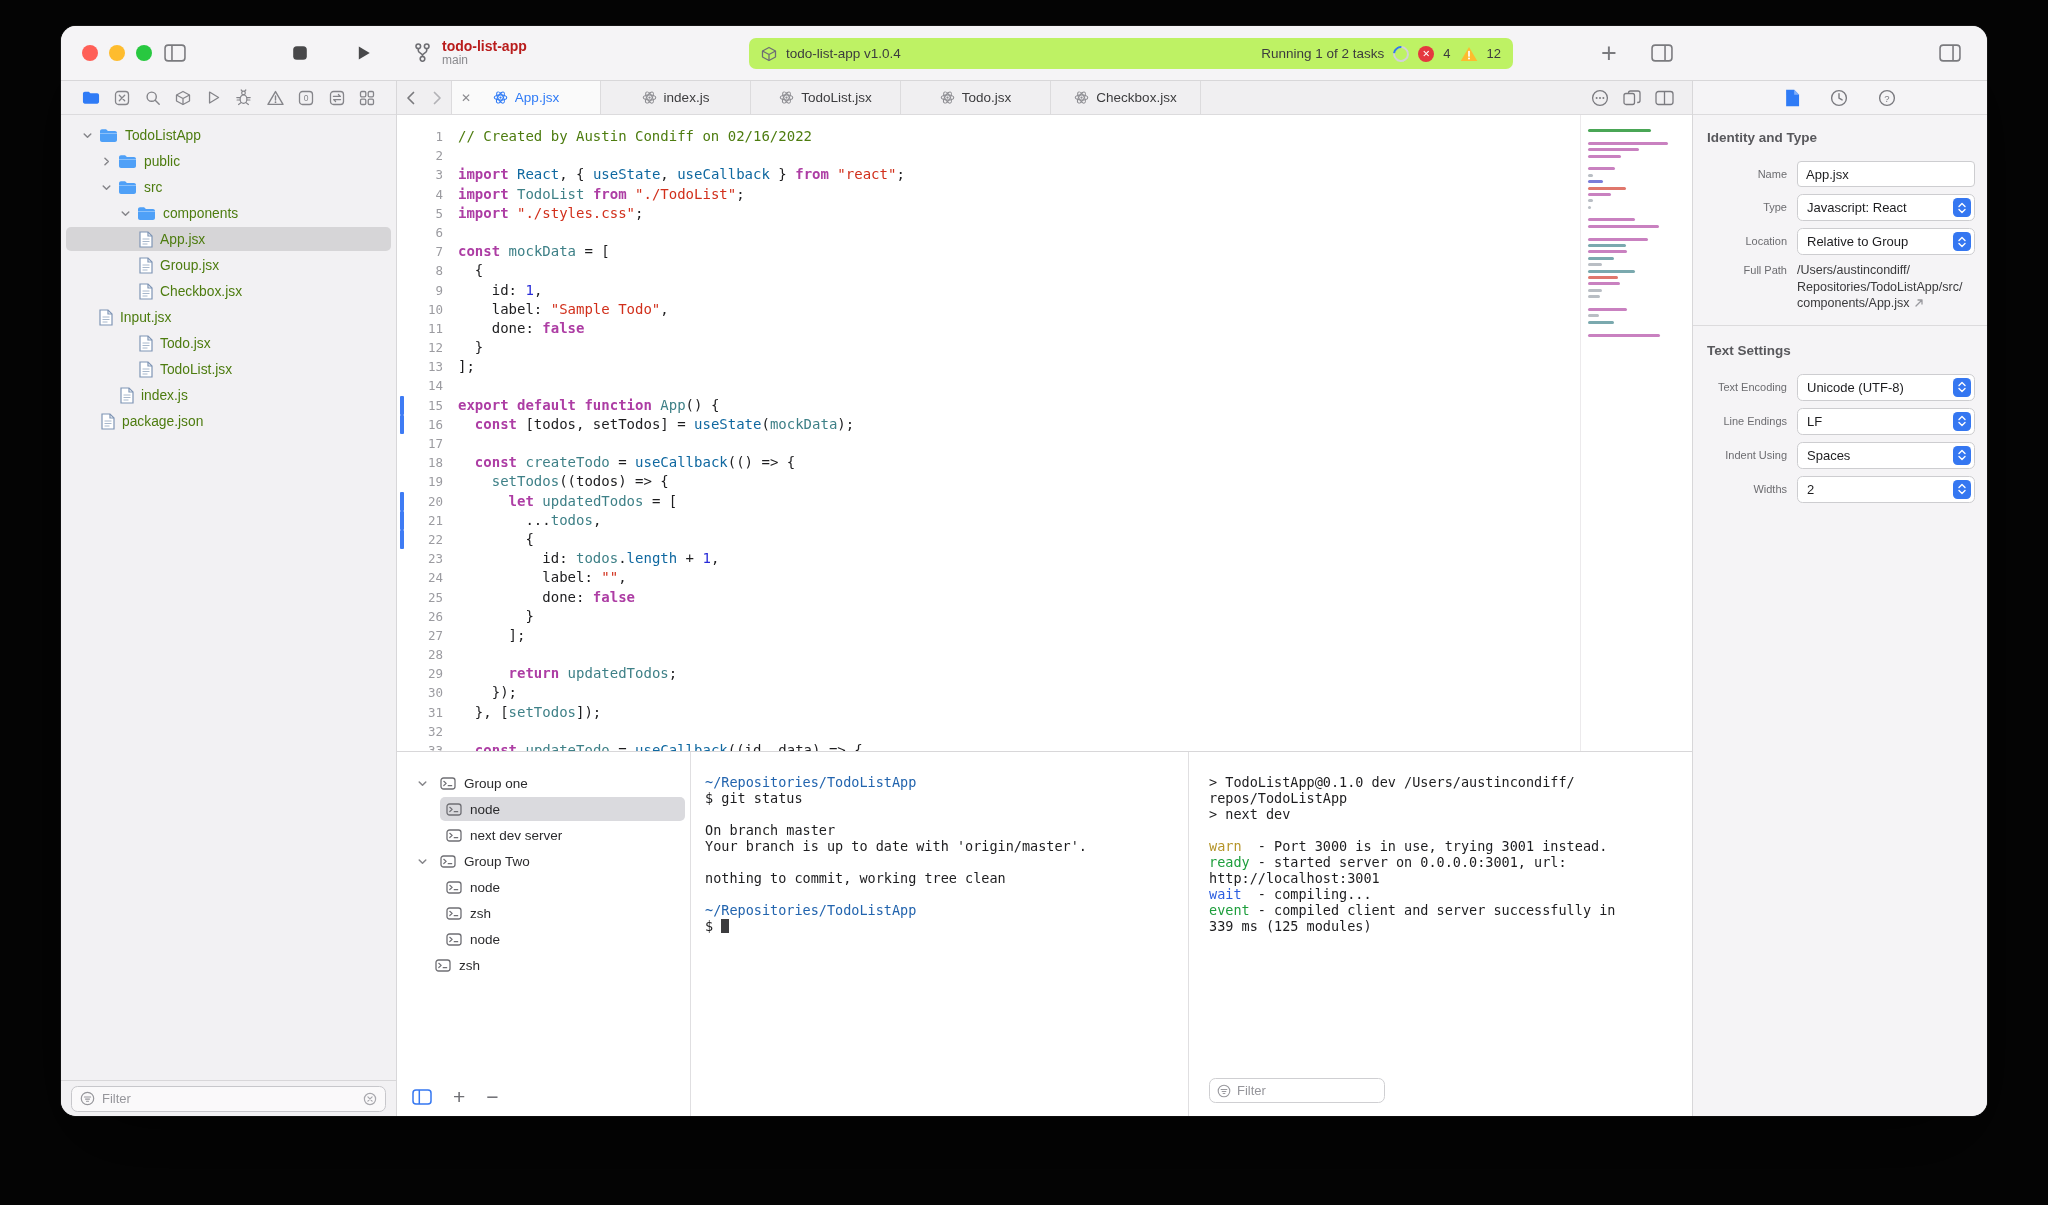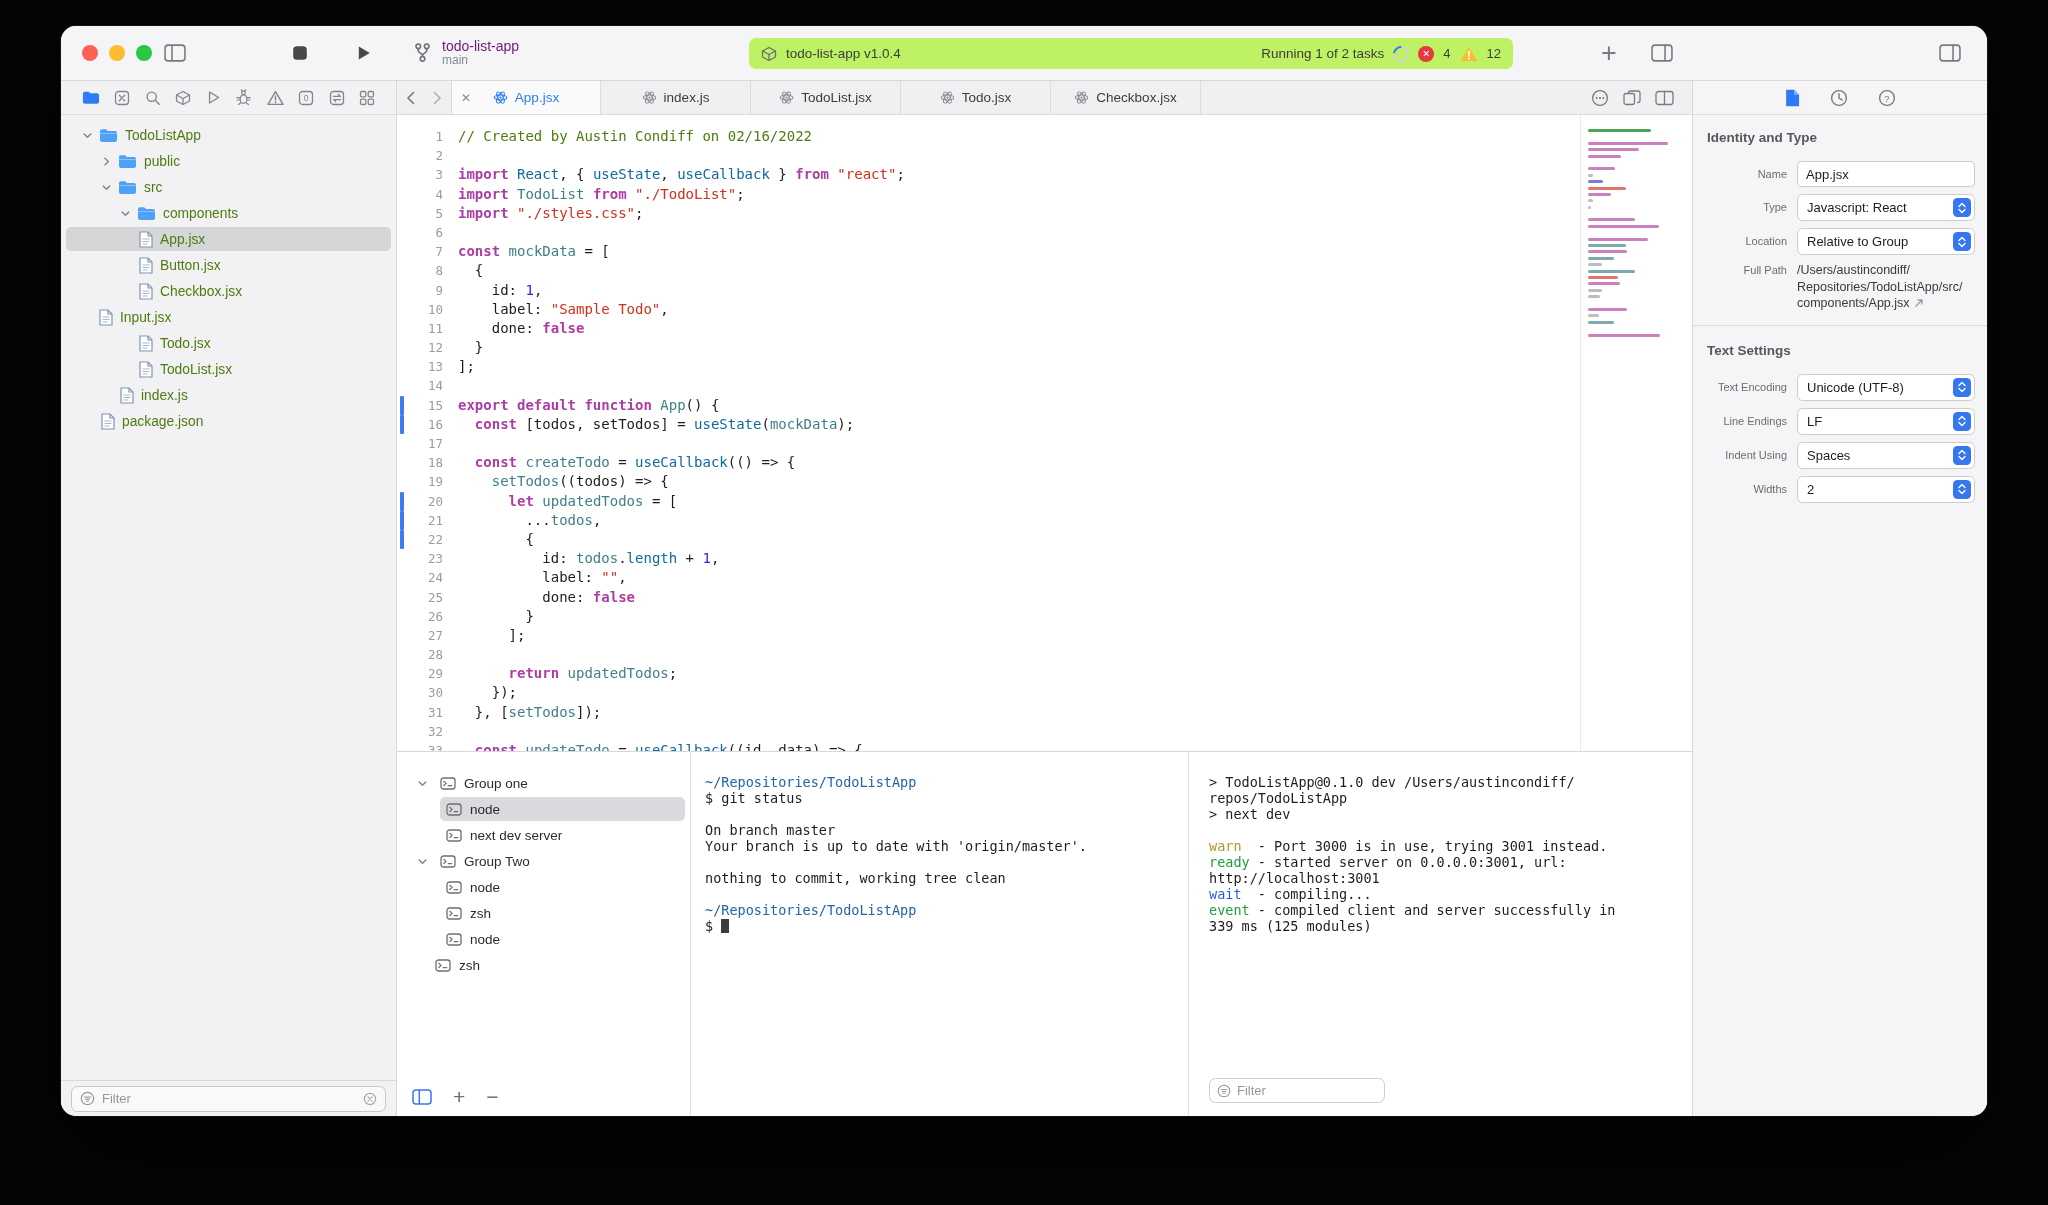--- a/index.html
+++ b/index.html
@@ -15,21 +15,21 @@
   
   .titlebar { position:relative; flex:0 0 55px; background:#f5f4f6; border-bottom:1px solid #d8d7d9; }
   .traffic { position:absolute; left:21px; top:50%; transform:translateY(-50%); display:flex; gap:11px; }
   .tl { width:16px; height:16px; border-radius:50%; display:inline-block; }
   .tl.red{background:#ff5f57}.tl.yellow{background:#febc2e}.tl.green{background:#28c840}
   .tbtn { position:absolute; top:50%; transform:translateY(-50%); color:#7a7a7e; display:flex; align-items:center; justify-content:center; }
   .tbtn.dark { color:#48484a; }
   .plus-glyph { font-size:27px; font-weight:300; line-height:1; color:#7a7a7e; }
   .proj { position:absolute; left:352px; top:50%; transform:translateY(-50%); display:flex; align-items:center; gap:10px; }
   .proj-col { display:flex; flex-direction:column; line-height:1.15; }
-  .proj-name { font-size:14px; font-weight:normal; color:#701a75; }
+  .proj-name { font-size:14px; font-weight:bold; color:#b91c1c; }
   .proj-branch { font-size:12px; color:#8a8a8e; }
   .activity { position:absolute; left:688px; top:12px; width:764px; height:31px; background:#bef264; border-radius:7px;
               display:flex; align-items:center; gap:9px; padding:0 12px; font-size:13.5px; color:#3c3c3e; }
   .act-left { flex:1; }
   .spinner { width:16px; height:16px; border-radius:50%; border:2.5px solid #d2d2d6; border-top-color:#3577f1; transform:rotate(-40deg); }
   .err-ic { width:16px; height:16px; border-radius:50%; background:#e5383f; color:#fff; font-size:9.5px; font-weight:bold;
             display:flex; align-items:center; justify-content:center; }
   .act-count { font-size:13px; color:#3c3c3e; }
 
   
@@ -350,21 +350,21 @@
             <span>App.jsx</span>
           </div>
           <div class="trow" style="padding-left: 78px;">
             <span class="ficon">
               <svg width="14" height="17" viewBox="0 0 14 17">
                 <path d="M1 1h8l4 4v11H1z" fill="#fff" stroke="#7f95b5" stroke-width="1.2"></path>
                 <path d="M9 1v4h4" fill="none" stroke="#7f95b5" stroke-width="1.2"></path>
                 <path d="M3.5 8h7M3.5 10.5h7M3.5 13h5" stroke="#a8b8cc" stroke-width="1"></path>
               </svg>
             </span>
-            <span>Button.jsx</span>
+            <span>Group.jsx</span>
           </div>
           <div class="trow" style="padding-left: 78px;">
             <span class="ficon">
               <svg width="14" height="17" viewBox="0 0 14 17">
                 <path d="M1 1h8l4 4v11H1z" fill="#fff" stroke="#7f95b5" stroke-width="1.2"></path>
                 <path d="M9 1v4h4" fill="none" stroke="#7f95b5" stroke-width="1.2"></path>
                 <path d="M3.5 8h7M3.5 10.5h7M3.5 13h5" stroke="#a8b8cc" stroke-width="1"></path>
               </svg>
             </span>
             <span>Checkbox.jsx</span>

